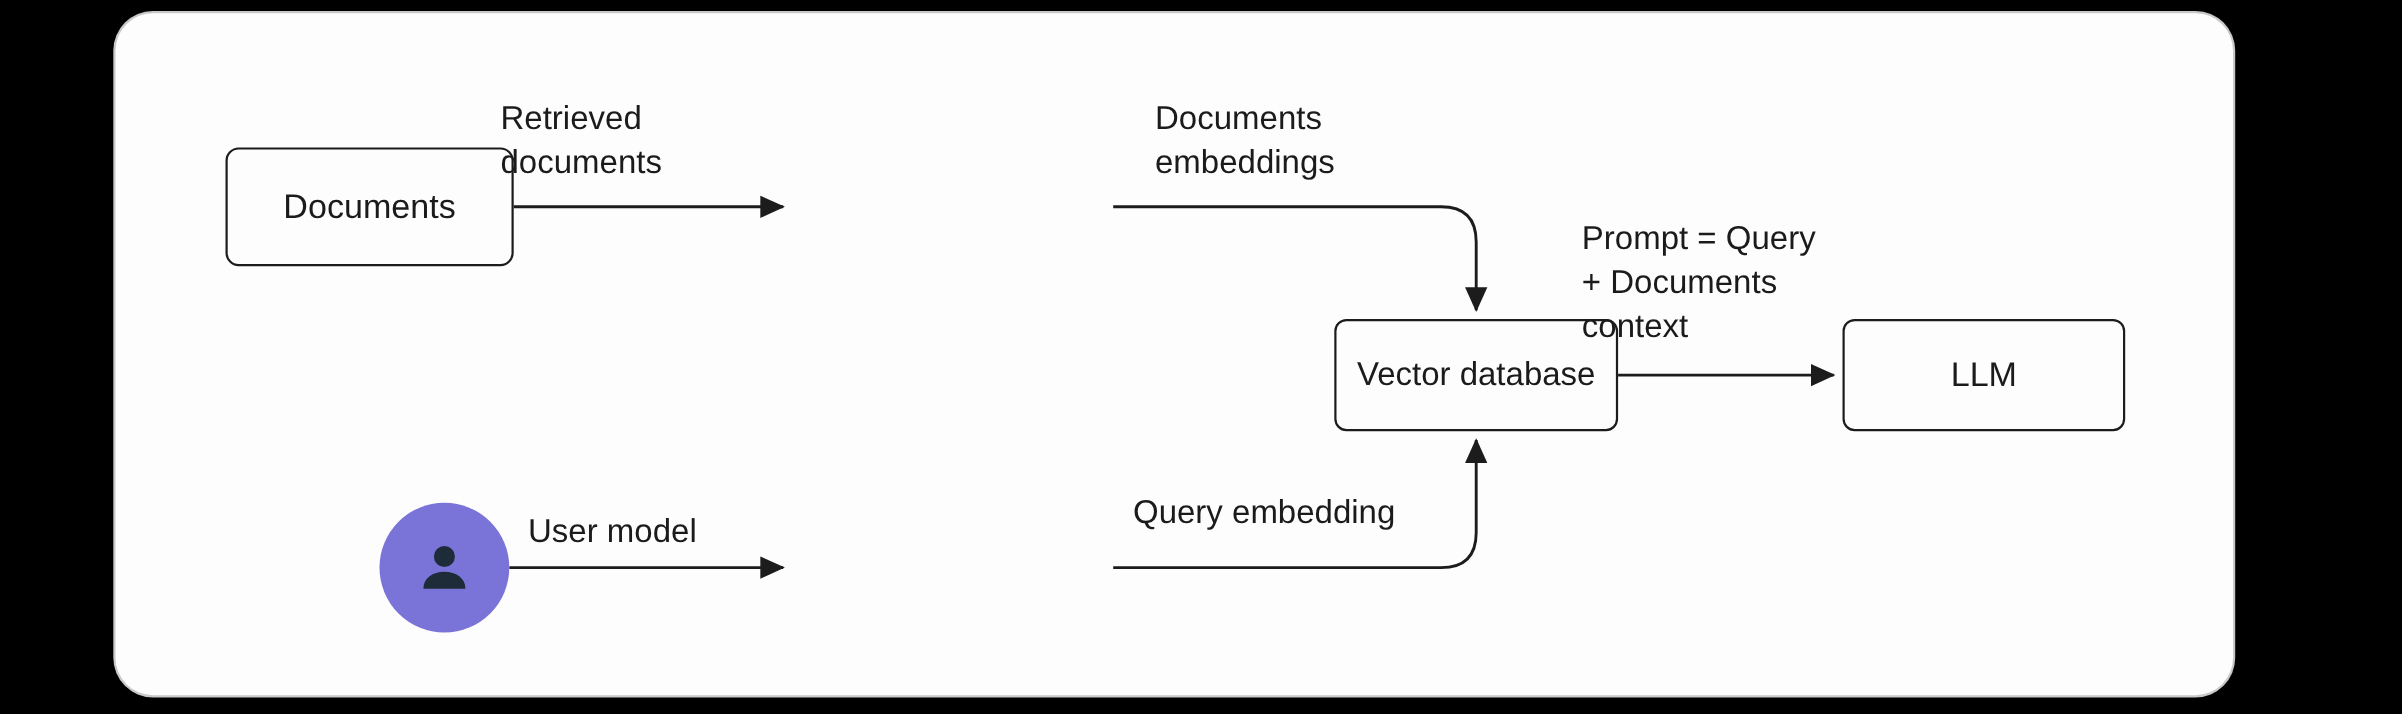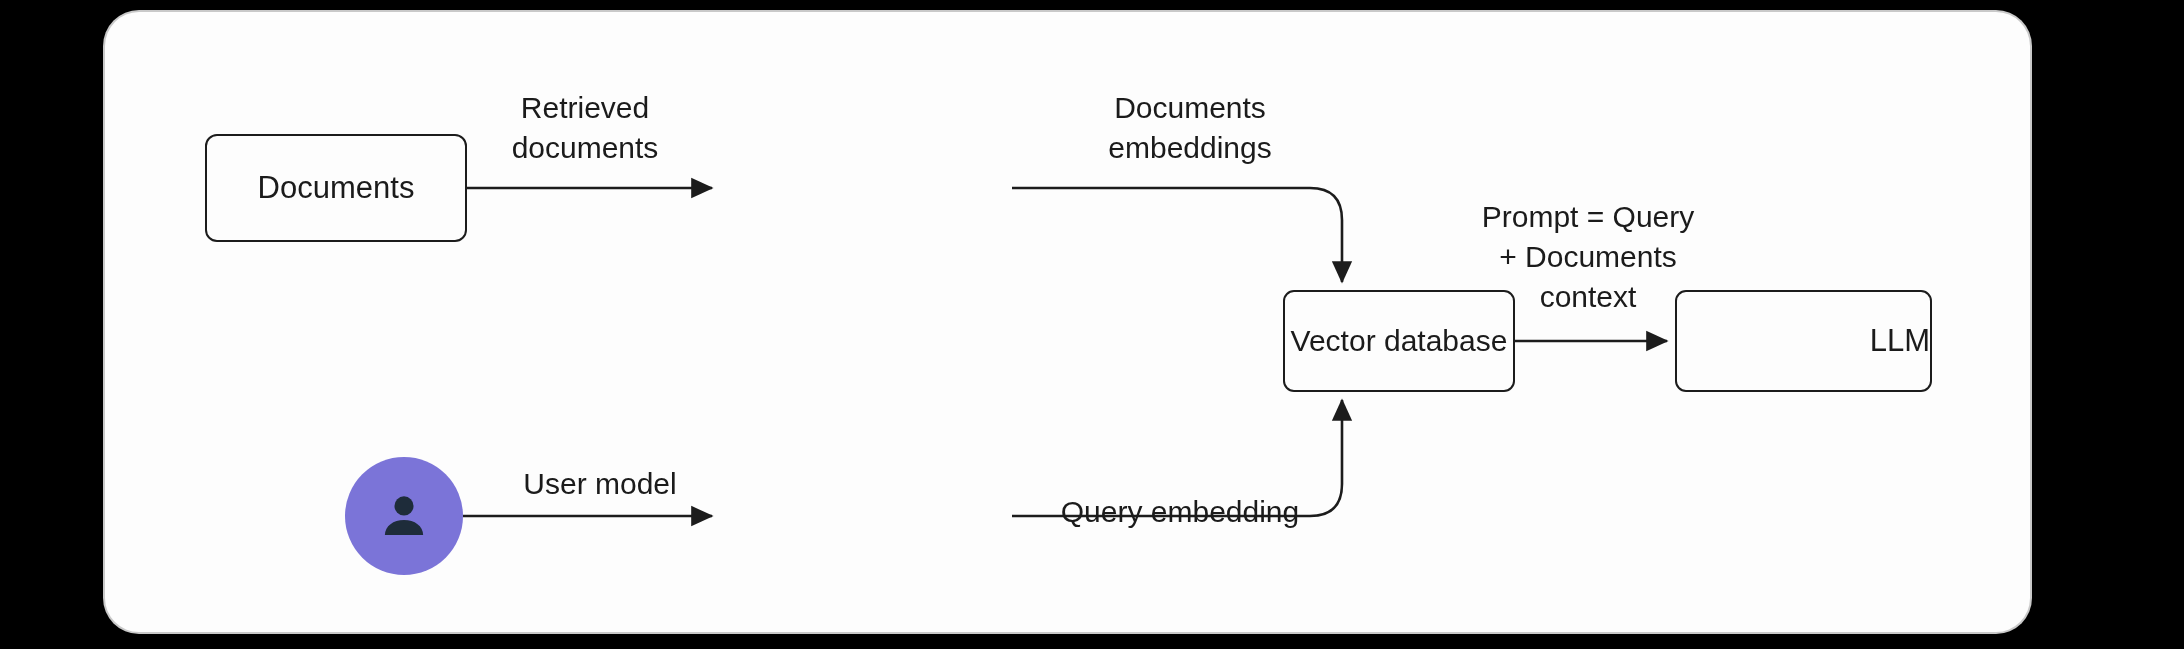--- a/index.html
+++ b/index.html
@@ -56,29 +56,28 @@
   #node-documents {
     left: 205px;  top: 134px;  width: 262px;  height: 108px;
     font-size: 31px;
   }
   #node-embedding-model {
     left: 720px;  top: 133px;  width: 292px;  height: 443px;
     font-size: 31px;
     border-radius: 14px;
   }
   #node-vector-database {
-    left: 1283px; top: 290px;  width: 232px;  height: 102px;
+    left: 1213px; top: 290px;  width: 258px;  height: 102px;
     font-size: 30px;
     border-radius: 11px;
   }
   #node-llm {
     left: 1675px; top: 290px;  width: 257px;  height: 102px;
     font-size: 31px;
     border-radius: 11px;
-    justify-content: flex-end;
   }
   .node-label { display: block; }
   
   #user-avatar {
     position: absolute;
     left: 345px;
     top: 457px;
     width: 118px;
     height: 118px;
     border-radius: 50%;
@@ -87,28 +86,28 @@
     align-items: center;
     justify-content: center;
   }
   #user-avatar svg { display: block; }
   
   .edge-label {
     position: absolute;
     color: #1b1b1b;
     font-size: 30px;
     line-height: 1.33;
-    text-align: center;
+    text-align: left;
     white-space: pre-line;
   }
   #label-retrieved-documents { left: 455px;  top: 88px;  width: 260px; }
   #label-documents-embeddings { left: 1050px; top: 88px;  width: 280px; }
   #label-prompt-context      { left: 1438px; top: 197px; width: 300px; }
   #label-user-query          { left: 480px;  top: 464px; width: 240px; }
-  #label-query-embedding     { left: 1030px; top: 492px; width: 300px; }
+  #label-query-embedding     { left: 1030px; top: 446px; width: 300px; }
 </style>
 </head>
 <body>
 
 <div id="stage">
 
   <div id="card"></div>
 
   <svg id="wires" viewBox="0 0 2184 649" xmlns="http://www.w3.org/2000/svg">
     <defs>

